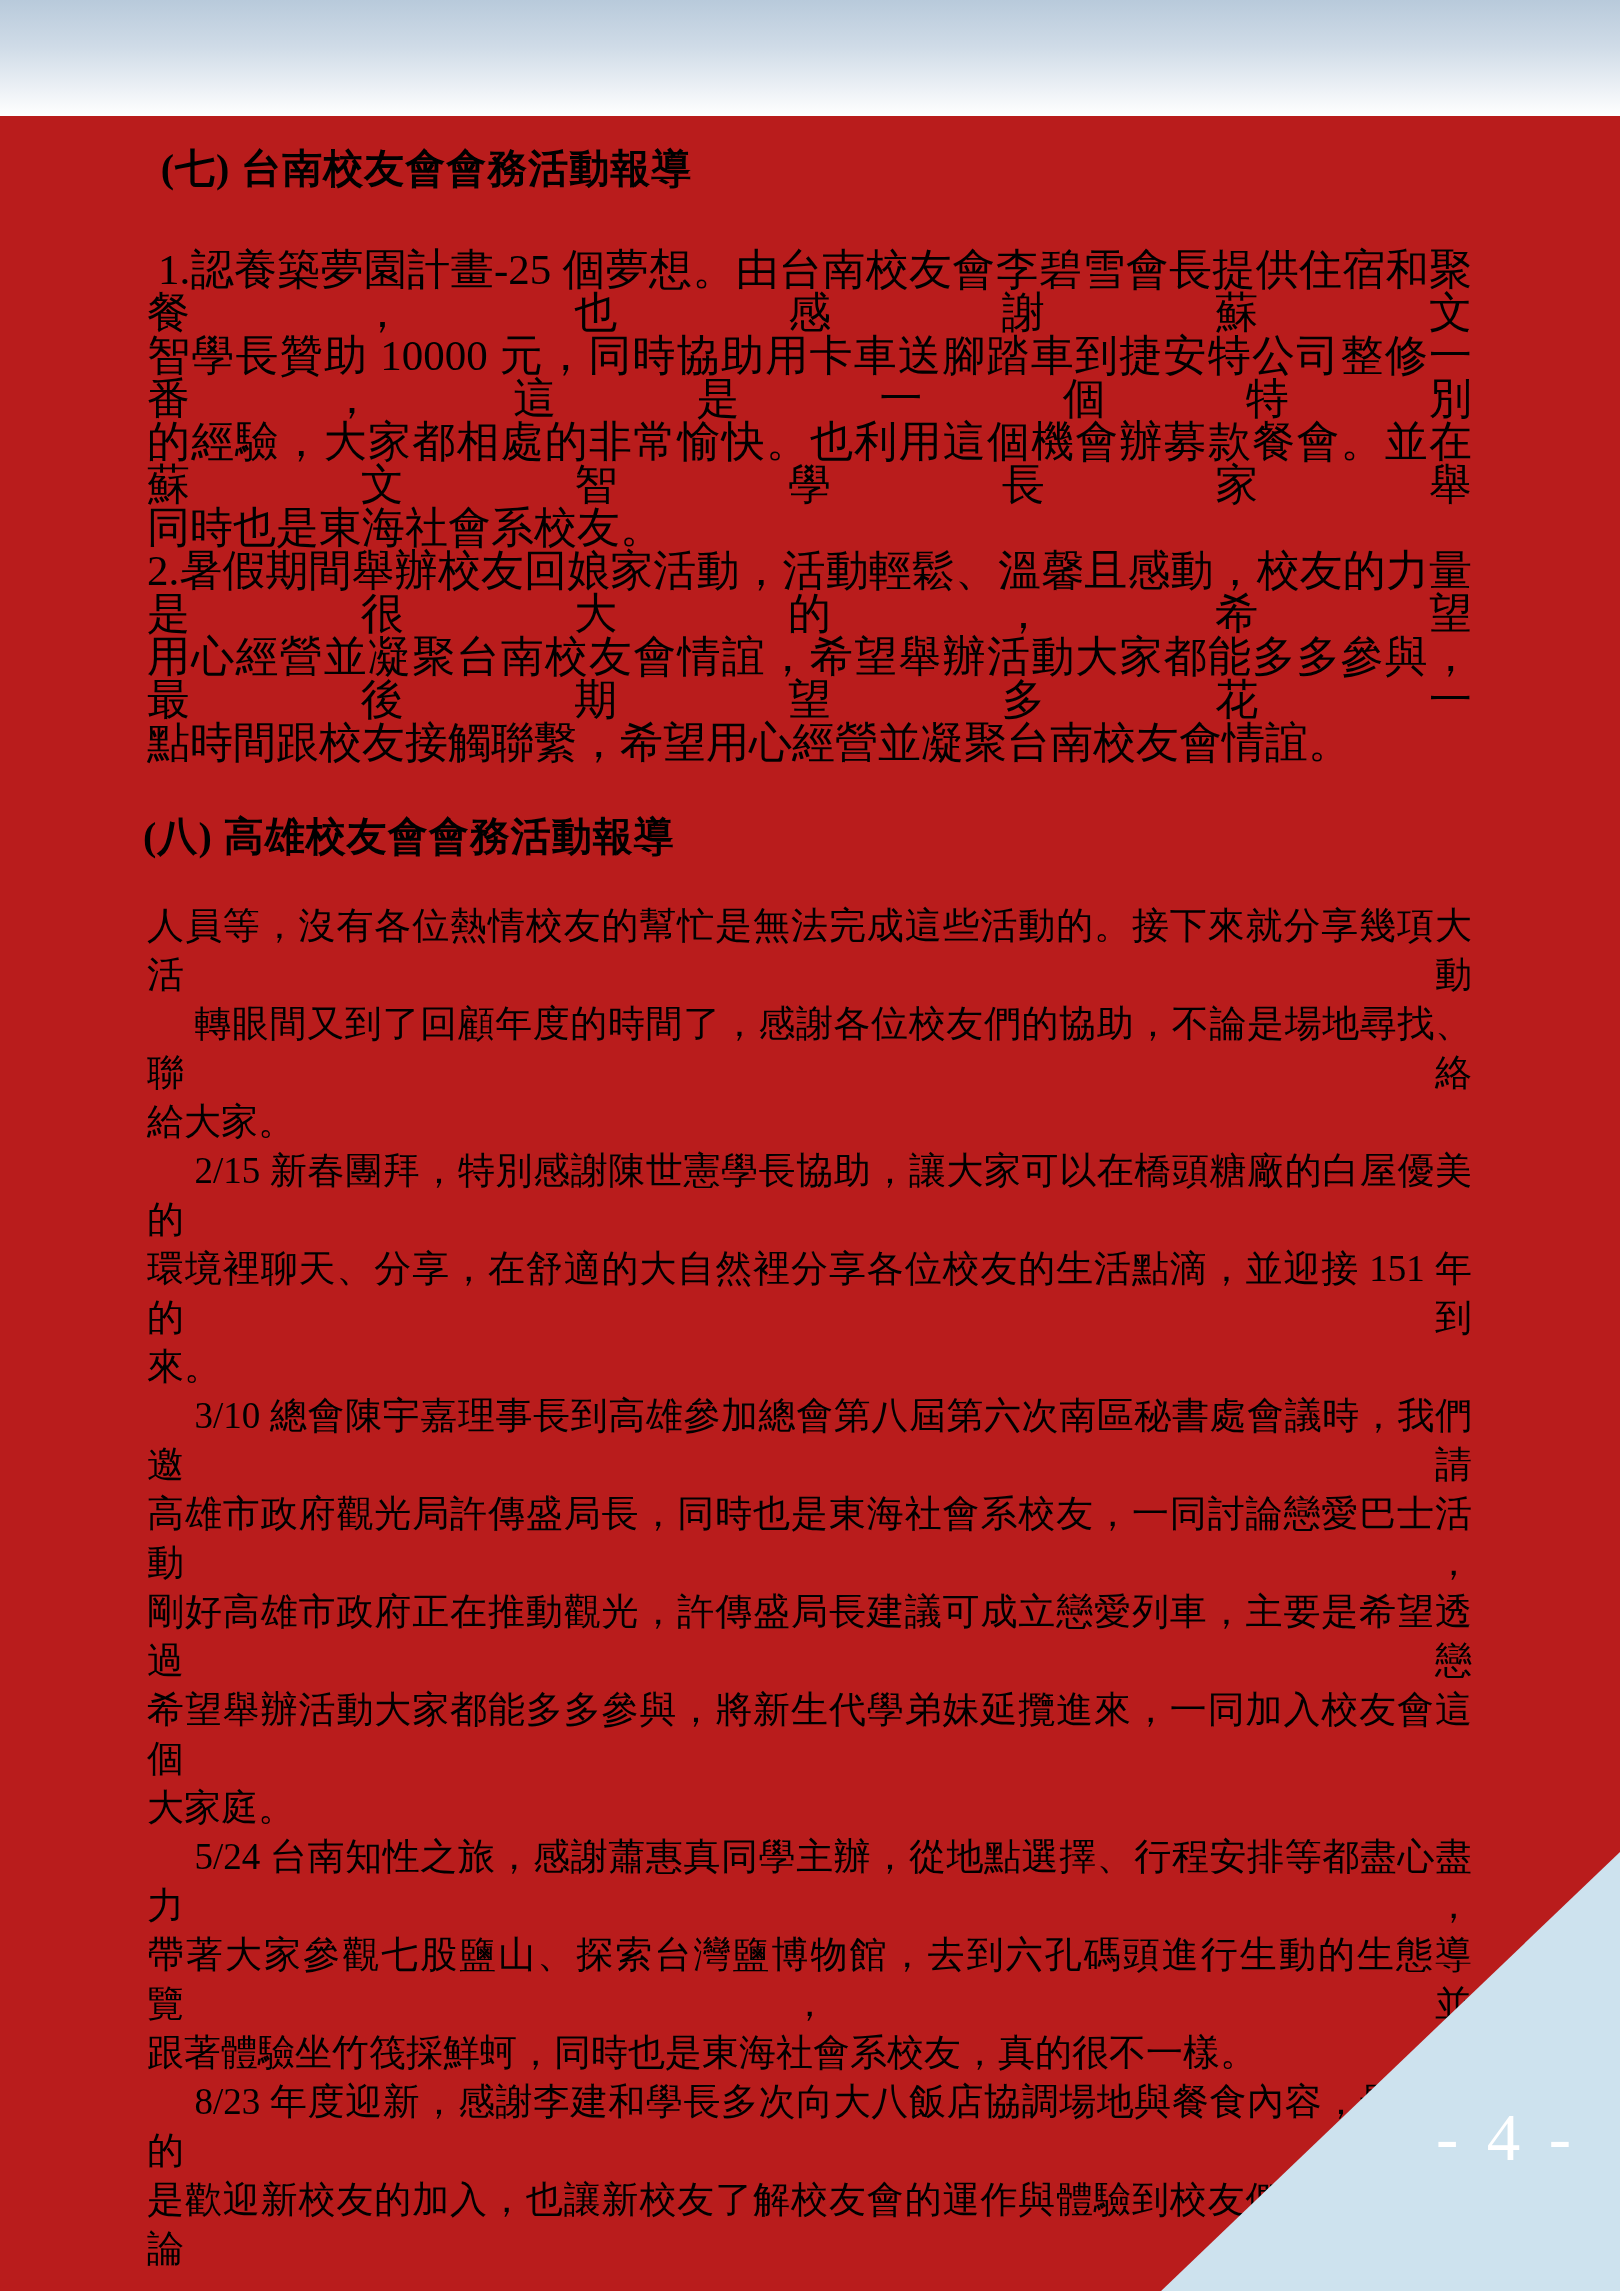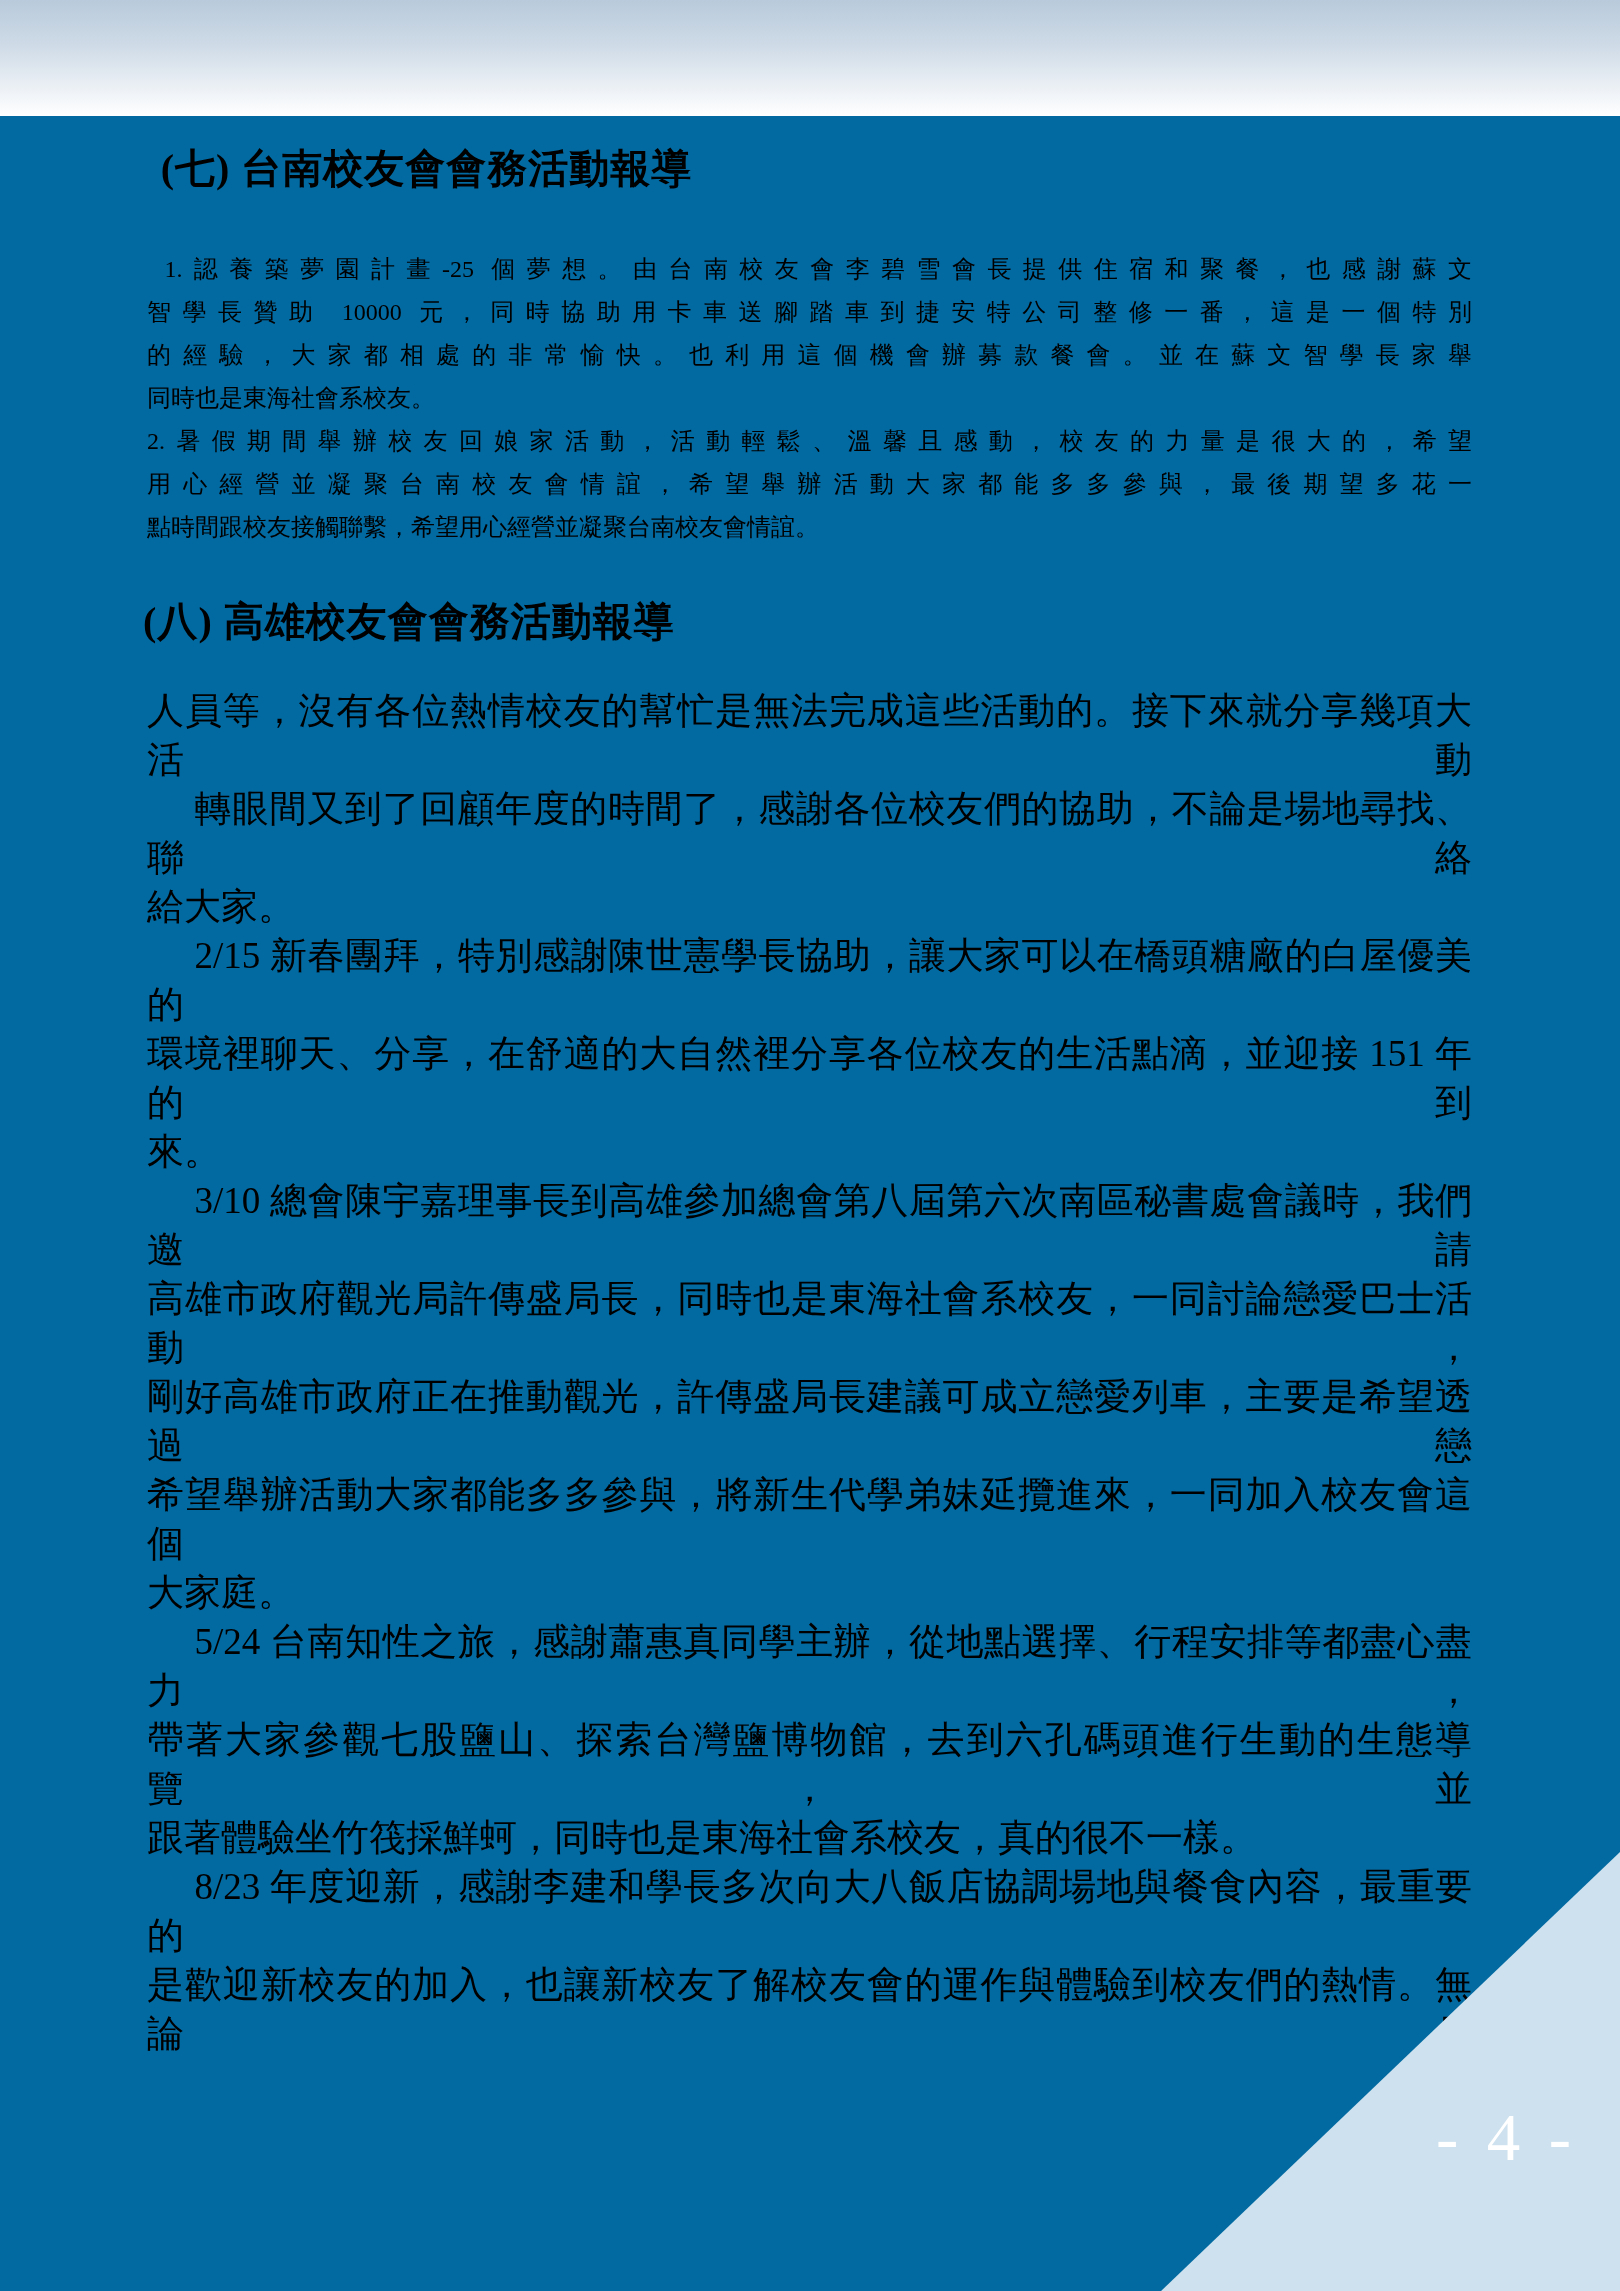--- a/index.html
+++ b/index.html
@@ -1,19 +1,19 @@
 <!DOCTYPE html>
 <html><head>
 <meta charset="utf-8">
 <style>
   html,body { margin:0; padding:0; background:#ffffff; }
   .page {
     position:relative;
     width:1620px; height:2292px;
-    background:#0369a1;
+    background:#b91c1c;
     overflow:hidden;
     font-family:"Liberation Serif","DejaVu Serif",serif;
     color:#000000;
     text-decoration:underline;
   }
   .top-band {
     position:absolute; left:0; top:0; right:0; height:116px;
     background:linear-gradient(180deg,#b8cadb 0%,#cfdbe7 40%,#ffffff 100%);
   }
   .content {
@@ -23,21 +23,21 @@
   .sec-heading {
     font-size:40px; font-weight:bold; line-height:47px;
     margin:7.8px 0 56px 13.7px;
     letter-spacing:1px;
   }
   .doc-section + .doc-section { margin-top:49px; }
   .doc-section:nth-child(2) .sec-heading { margin:0 0 41px -3.9px; }
   .para { margin:0; }
   .line {
     white-space:pre-wrap;
-    font-size:24px; line-height:43px;
+    font-size:43px; line-height:43px;
   }
   .doc-section:nth-child(2) .line { font-size:37px; line-height:49px; }
   .line.full { text-align:justify; text-align-last:justify; }
   .corner-triangle {
     position:absolute; left:0; top:0; width:1620px; height:2292px;
     background:#cde2ee;
     clip-path:polygon(1620px 1852px, 1620px 2292px, 1160px 2292px);
     pointer-events:none;
   }
   .page-number {

